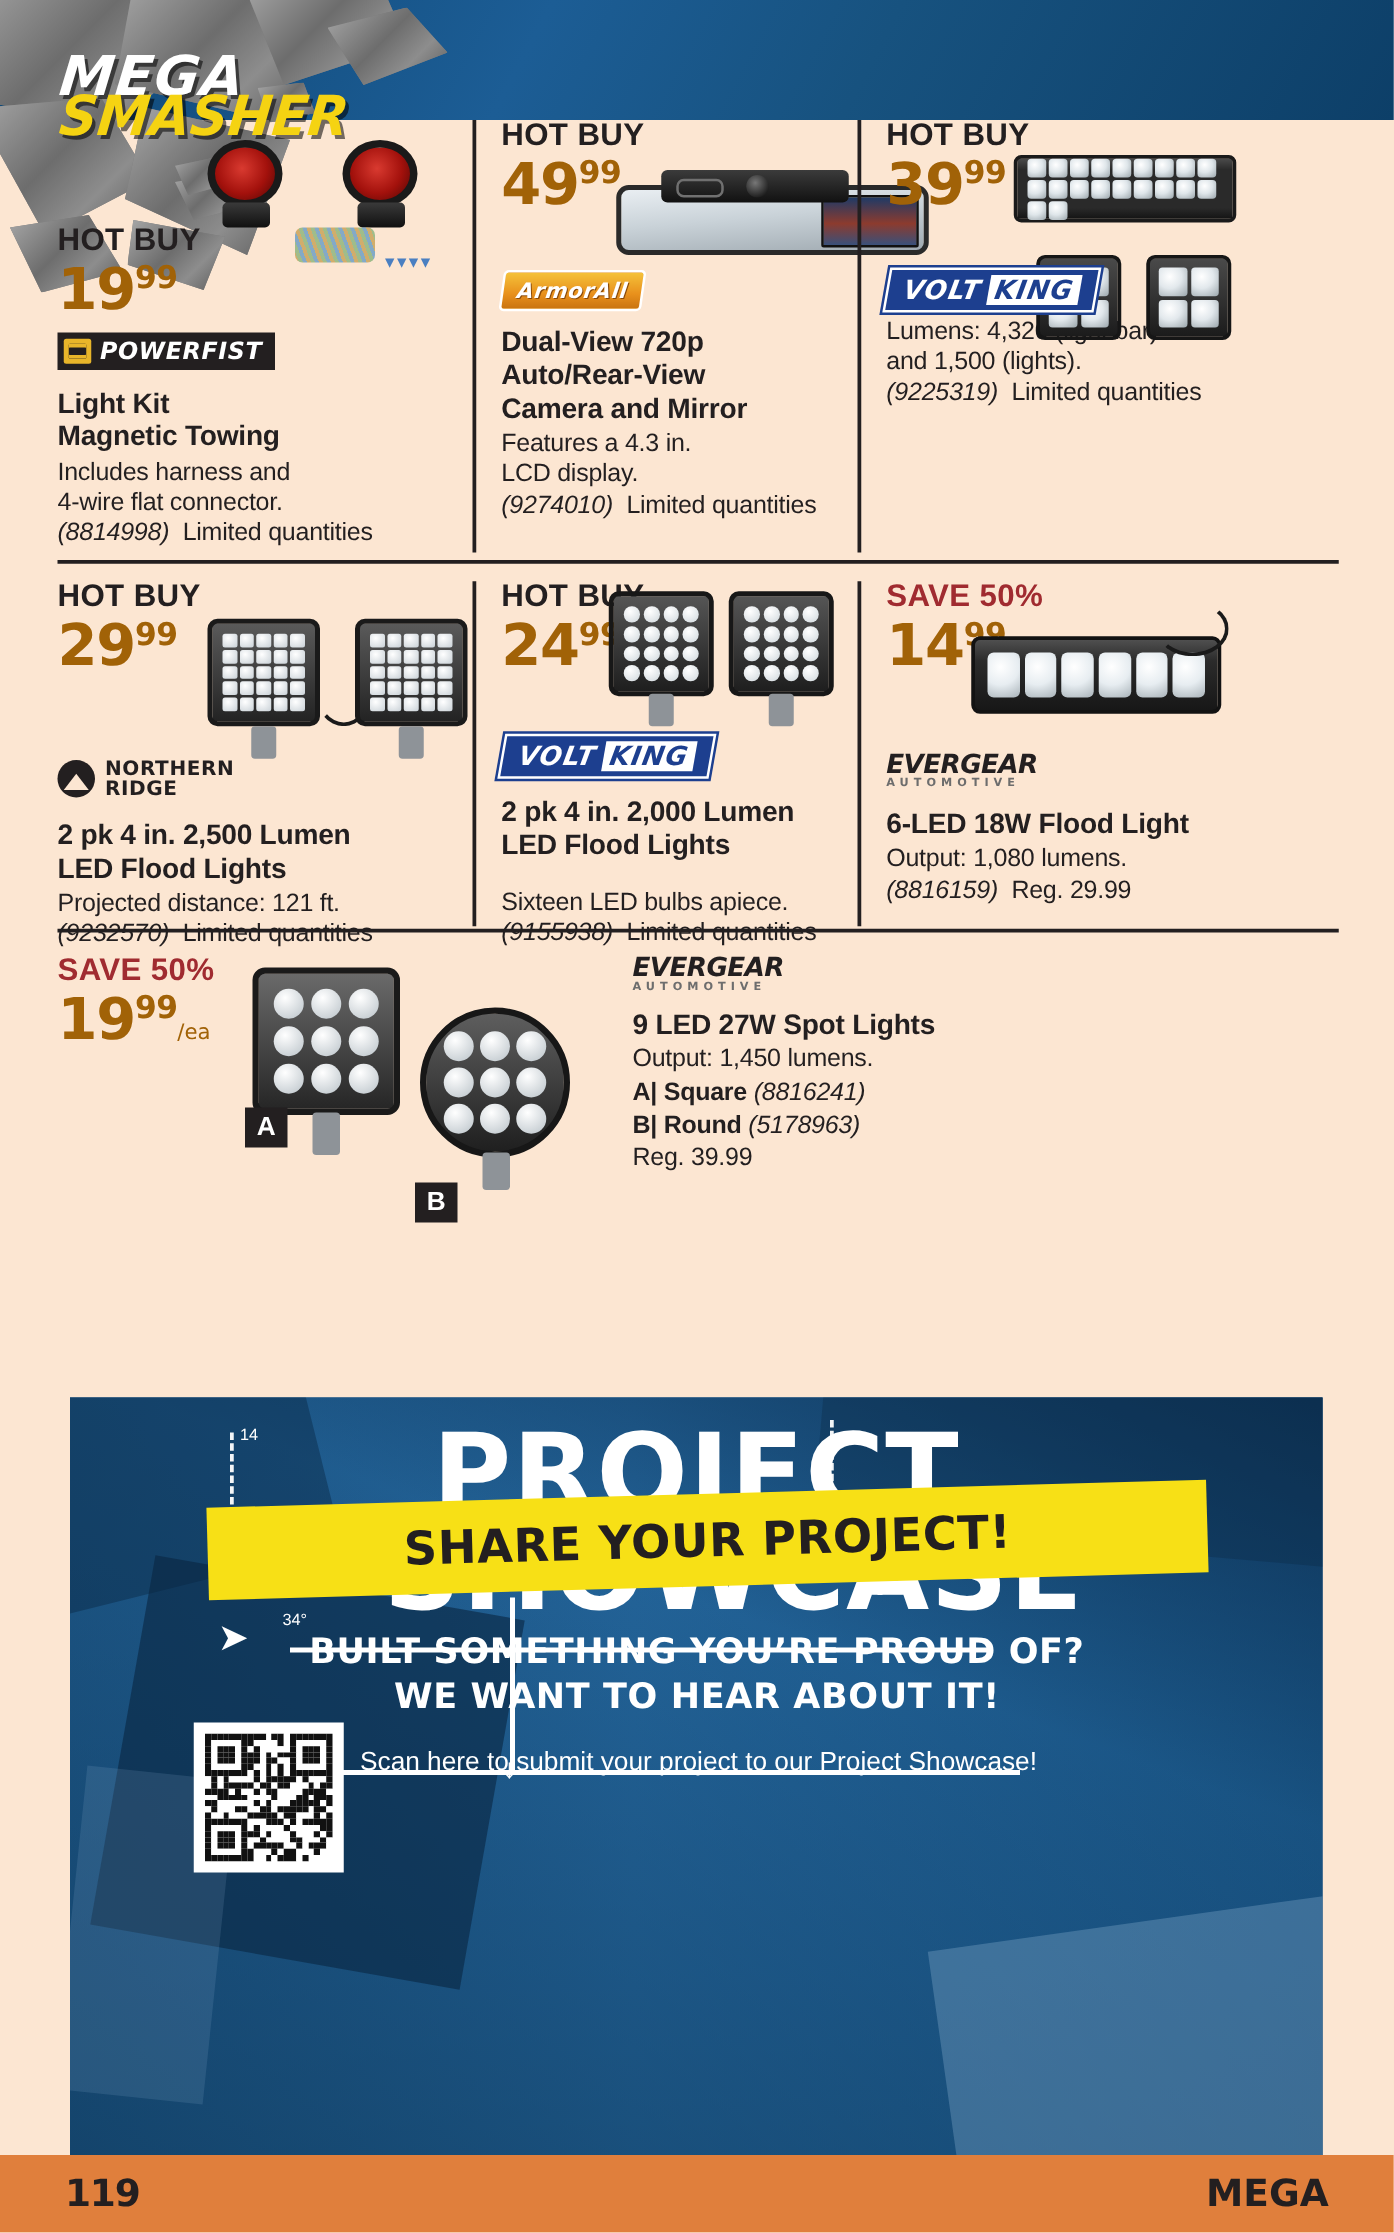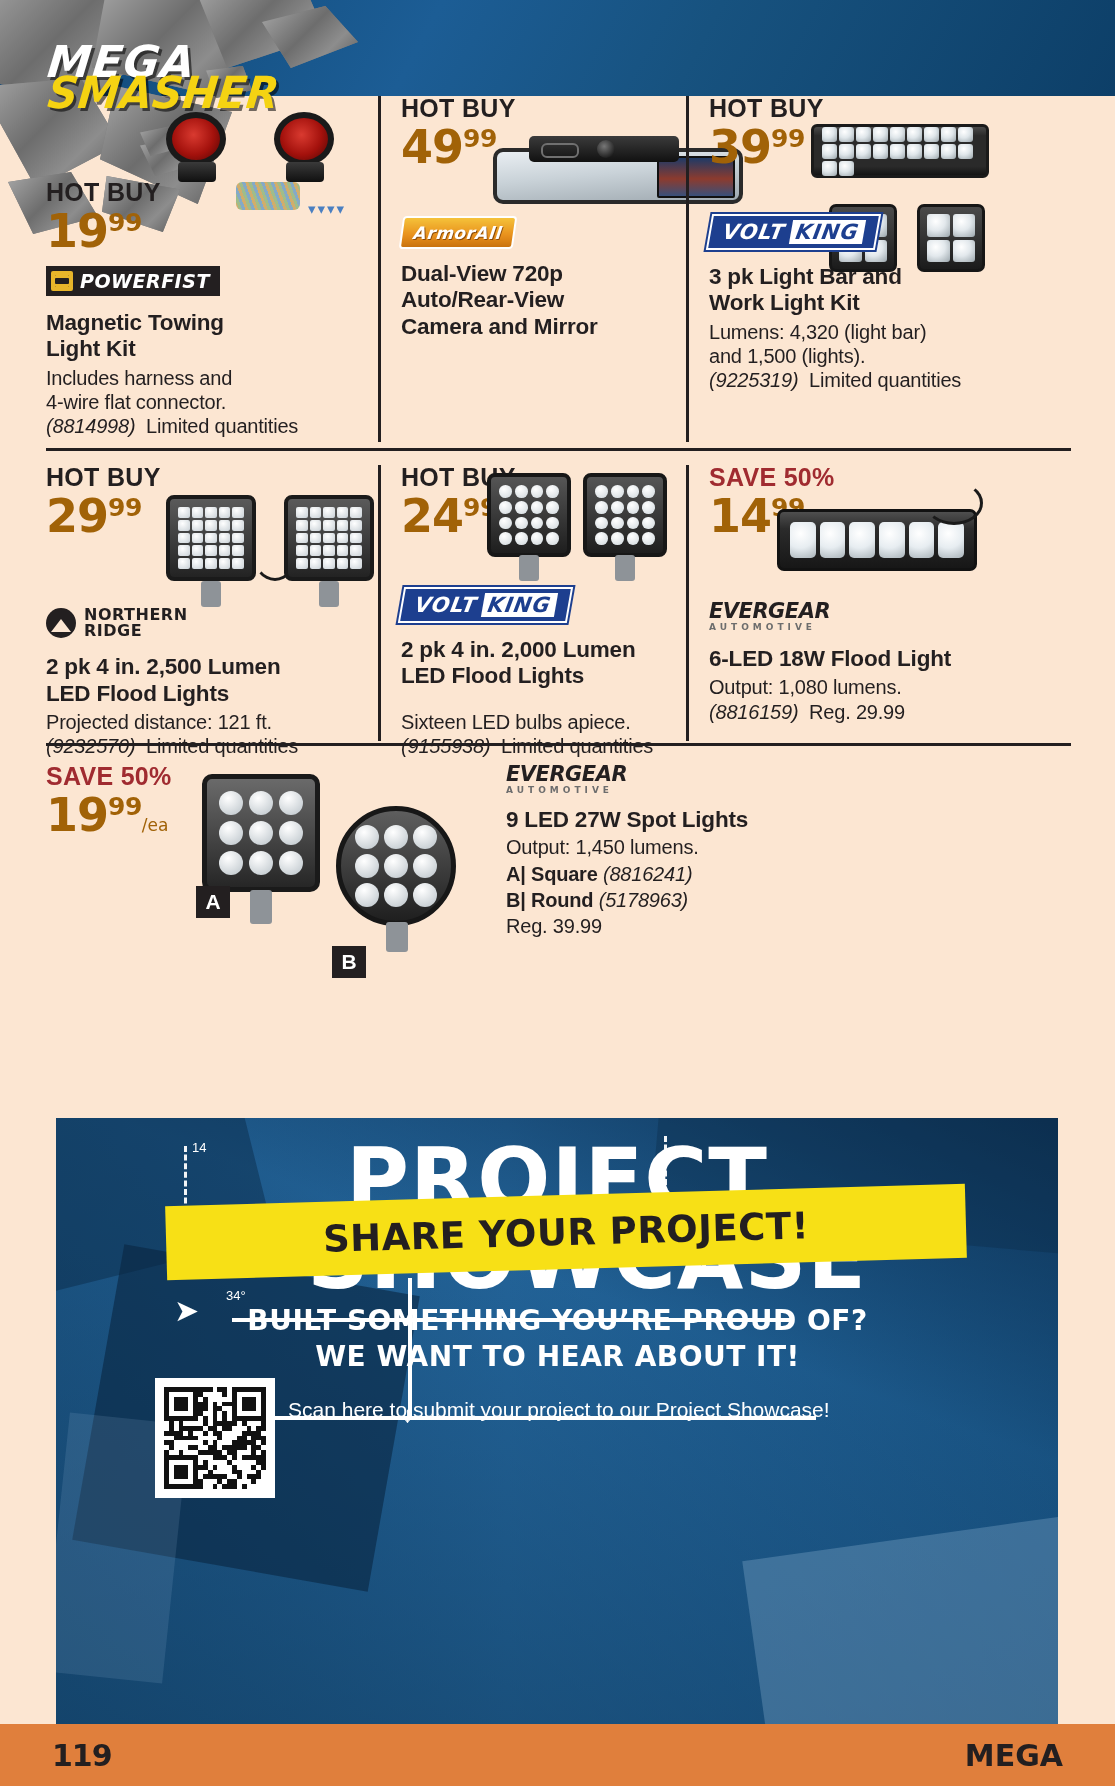--- a/index.html
+++ b/index.html
@@ -375,22 +375,22 @@
         <div style="padding-top:84px;">
           <div class="deal-flag">HOT BUY</div>
           <div class="price"><span>19</span><span class="cents">99</span></div>
           <div style="margin-top:12px;">
             <span class="brand-powerfist">
               <span class="pf-badge"></span>
               <span>POWERFIST</span>
             </span>
           </div>
           <div class="title" style="margin-top:14px;">
+            <div>Light Kit</div>
             <div>Magnetic Towing</div>
-            <div>Light Kit</div>
           </div>
           <div class="desc" style="margin-top:3px;">
             <div>Includes harness and</div>
             <div>4-wire flat connector.</div>
             <div><span class="sku">(8814998)</span>&nbsp; <span>Limited quantities</span></div>
           </div>
         </div>
       </div>
 
       <div class="cell col-divider" style="width:308px;">
@@ -402,20 +402,25 @@
         <div>
           <div class="deal-flag">HOT BUY</div>
           <div class="price"><span>49</span><span class="cents">99</span></div>
           <div style="margin-top:46px;">
             <span class="brand-armorall"><span>ArmorAll</span></span>
           </div>
           <div class="title" style="margin-top:12px;">
             <div>Dual-View 720p</div>
             <div>Auto/Rear-View</div>
             <div>Camera and Mirror</div>
+          </div>
+          <div class="desc" style="margin-top:3px;">
+            <div>Features a 4.3 in.</div>
+            <div>LCD display.</div>
+            <div><span class="sku">(9274010)</span>&nbsp; <span>Limited quantities</span></div>
           </div>
         </div>
       </div>
 
       <div class="cell col-divider" style="width:340px;">
         <div class="lightbar-long" style="left:122px;top:28px;">
           <i></i>
             <i></i>
             <i></i>
             <i></i>
@@ -450,24 +455,20 @@
           </div>
 
         <div>
           <div class="deal-flag">HOT BUY</div>
           <div class="price"><span>39</span><span class="cents">99</span></div>
           <div style="margin-top:44px;">
             <span class="brand-voltking">
               <span>VOLT</span>
                 <span class="vk-king">KING</span>
             </span>
-          </div>
-          <div class="title" style="margin-top:14px;">
-            <div>3 pk Light Bar and</div>
-            <div>Work Light Kit</div>
           </div>
           <div class="desc" style="margin-top:3px;">
             <div>Lumens: 4,320 (light bar)</div>
             <div>and 1,500 (lights).</div>
             <div><span class="sku">(9225319)</span>&nbsp; <span>Limited quantities</span></div>
           </div>
         </div>
       </div>
     </div>
 

